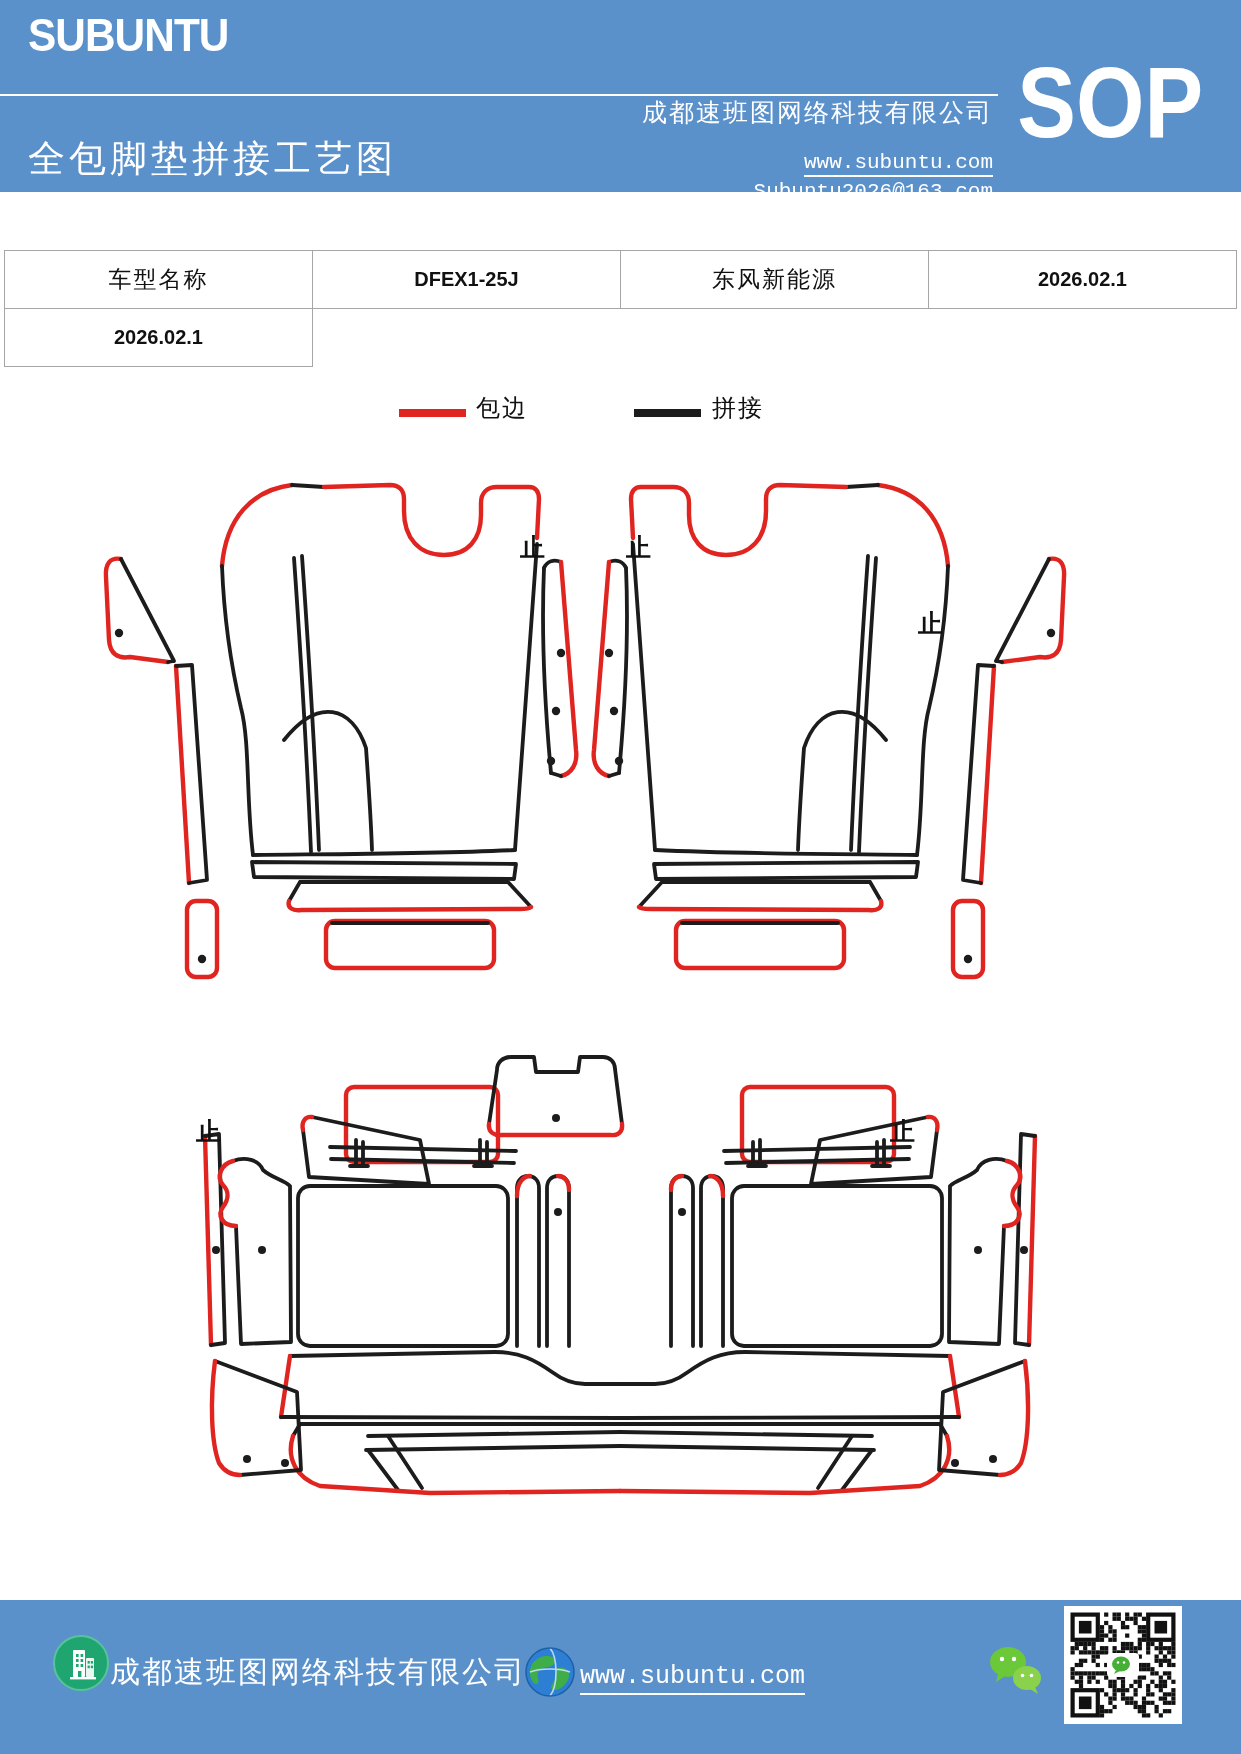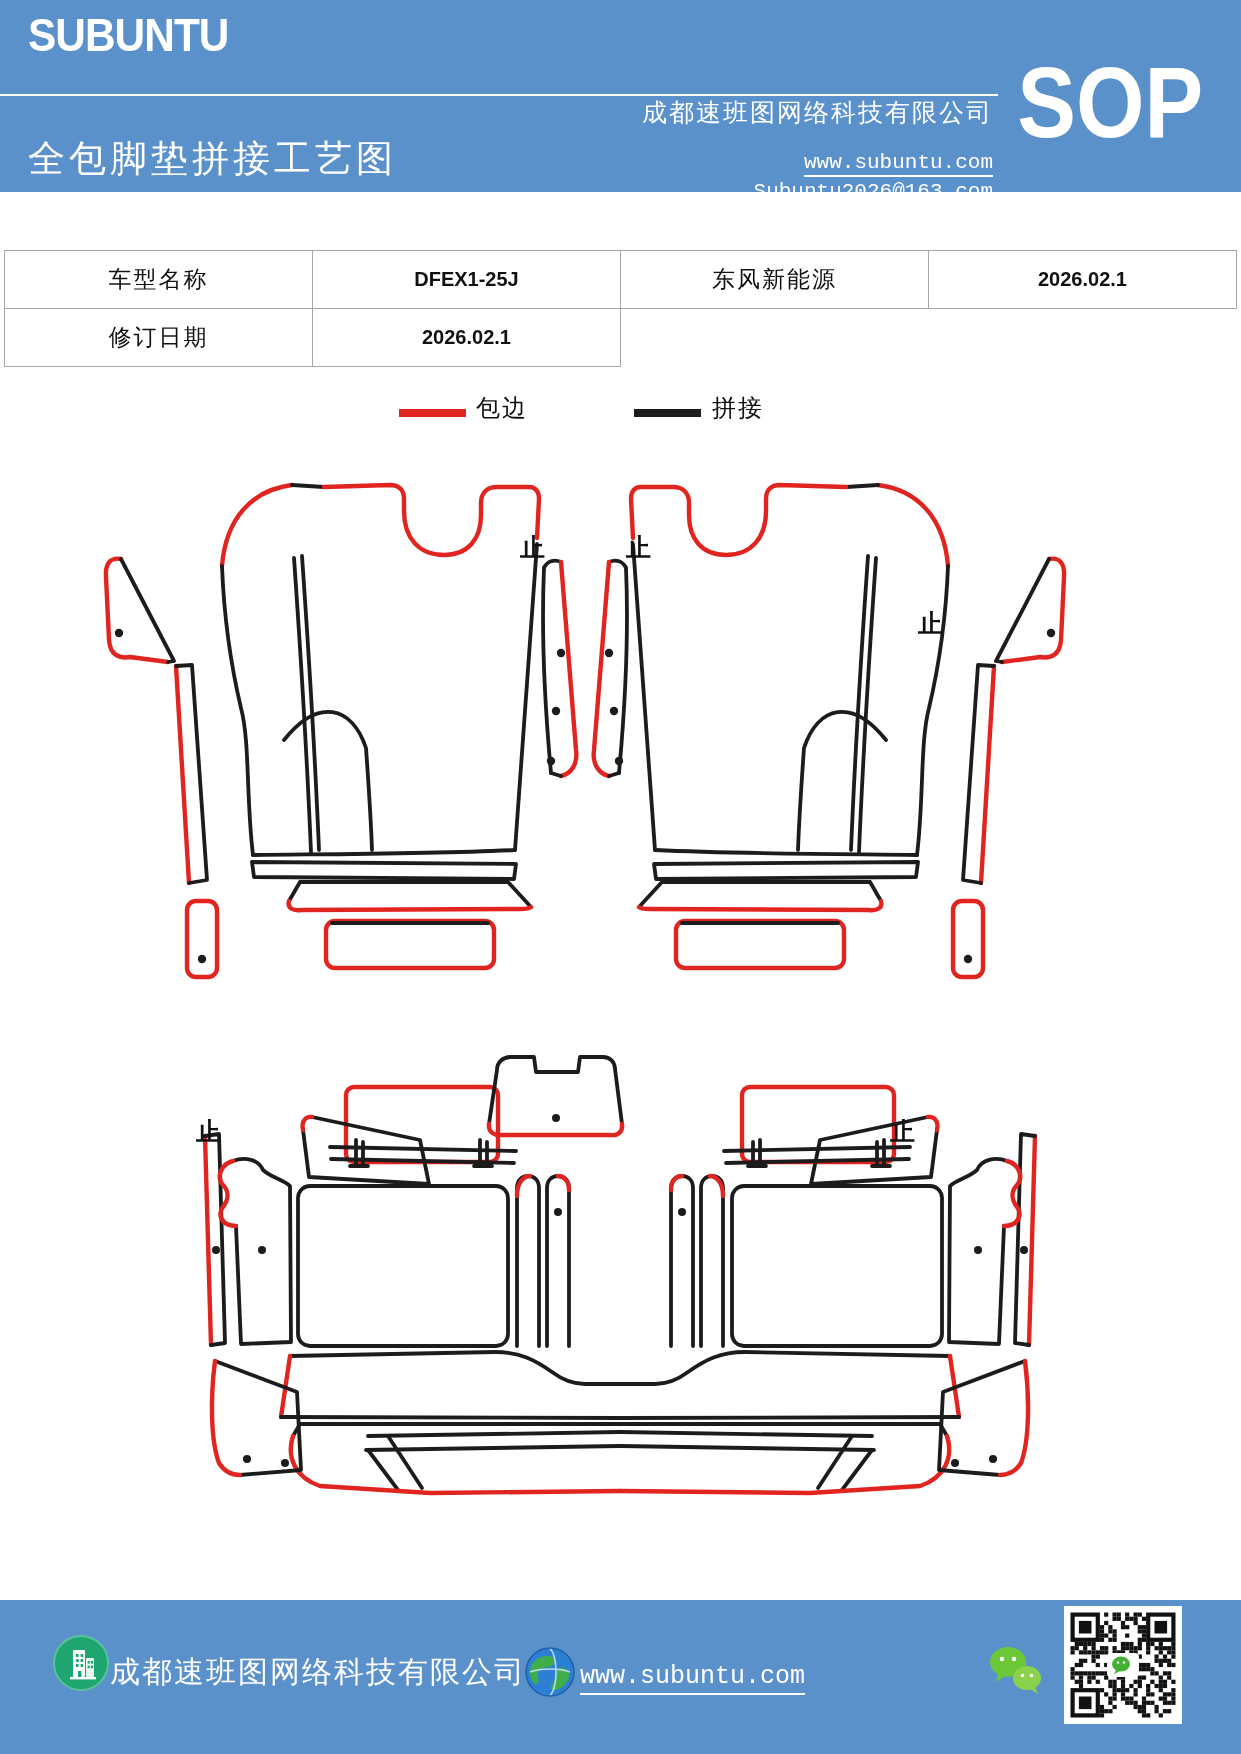--- a/index.html
+++ b/index.html
@@ -185,21 +185,20 @@
   <a class="hdr-site" href="#">www.subuntu.com</a>
   <div class="hdr-mail">Subuntu2026@163.com</div>
   <div class="sop">SOP</div>
 </div>
 
 <div class="info-table">
   <div class="cell lab">车型名称</div>
   <div class="cell val">DFEX1-25J</div>
   <div class="cell lab">东风新能源</div>
   <div class="cell val">2026.02.1</div>
-  <div class="cell lab">修订日期</div>
   <div class="cell val">2026.02.1</div>
 </div>
 
 <div class="legend-bar red"></div>
 <div class="legend-label l1">包边</div>
 <div class="legend-bar black"></div>
 <div class="legend-label l2">拼接</div>
 
 <div class="footer">
   <svg class="icon" style="left:52px;top:34px" width="58" height="58" viewBox="0 0 58 58">

